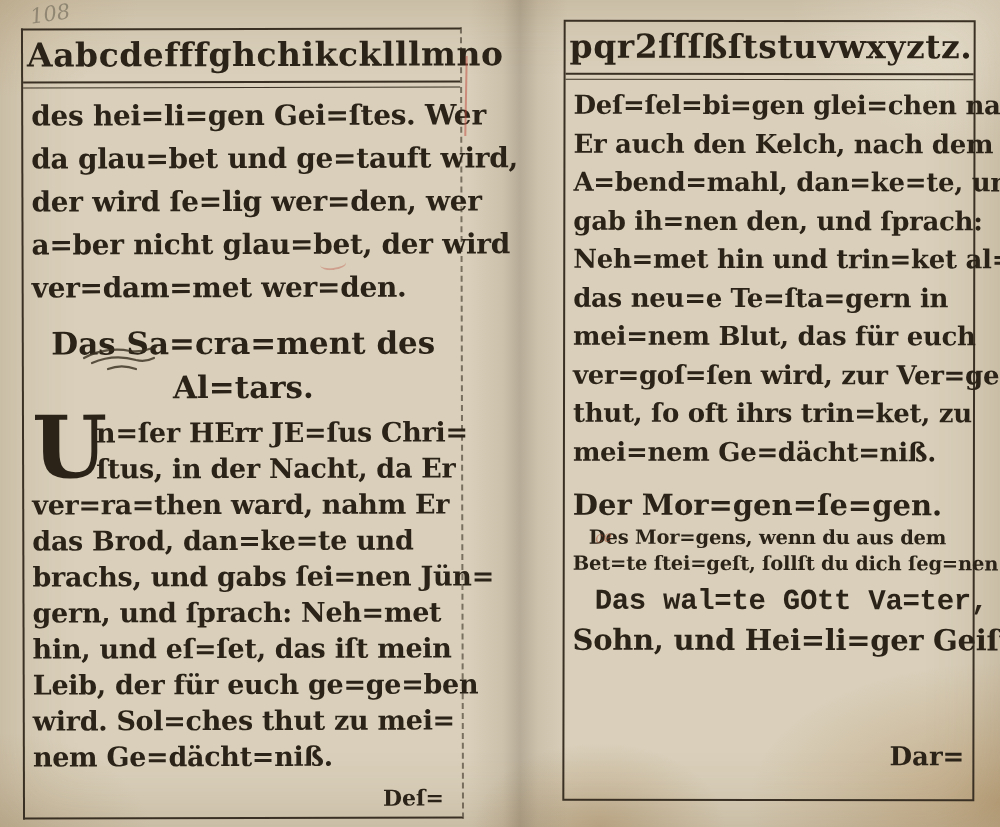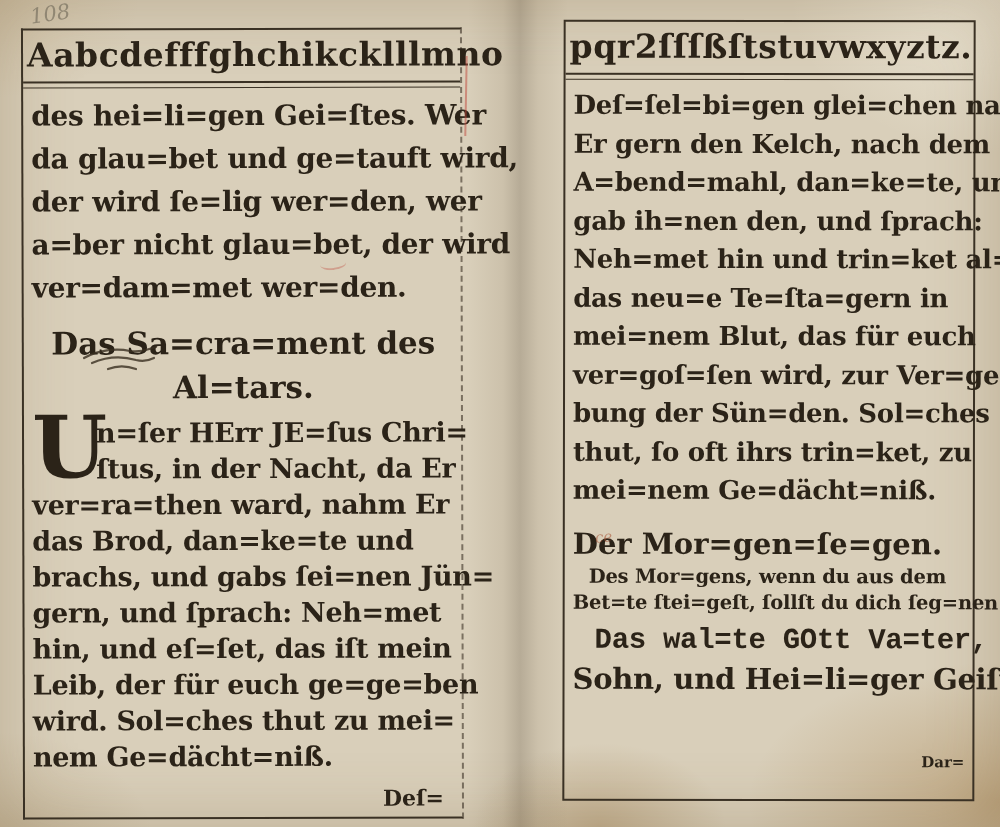--- a/index.html
+++ b/index.html
@@ -64,21 +64,21 @@
     font-size:86px;line-height:72px;font-weight:bold;
   }
   .catchword-l{position:absolute;right:18px;bottom:6px;font-size:22px;}
   .heading-r{font-size:29px;line-height:40px;text-align:left;margin-top:14px;white-space:nowrap;}
   .rubric{margin-top:0;}
   .rubric .rline{font-size:19.5px;line-height:26px;letter-spacing:-0.2px;white-space:nowrap;}
   .indent1{text-indent:16px;}
   .prayer{margin-top:6px;}
   .prayer .prline{font-size:29px;line-height:38px;letter-spacing:-0.3px;white-space:nowrap;}
   .indent2{text-indent:22px;font-family:Liberation Mono, monospace;}
-  .catchword-r{position:absolute;right:8px;bottom:28px;font-size:15px;margin-top:36px;}
+  .catchword-r{position:absolute;right:8px;bottom:28px;font-size:26px;margin-top:36px;}
   .pencil-number{
     position:absolute;left:30px;top:2px;
     font-size:21px;font-style:italic;font-weight:normal;
     color:rgba(125,118,100,0.75);transform:rotate(-8deg);
     font-family:"DejaVu Serif",serif;
   }
   .red-line{
     position:absolute;left:465px;top:56px;width:2px;height:80px;
     background:rgba(192,72,60,0.5);transform:rotate(1deg);
   }
@@ -133,28 +133,27 @@
       </div>
     </div>
     <div class="catchword-l">Deſ=</div>
   </div>
 
   <div class="page page-right">
     <div class="alpha-row">pqr2ſſſßſtstuvwxyztz.</div>
     <div class="double-rule"></div>
     <div class="pg-inner">
       <div class="bodyline-r">Deſ=ſel=bi=gen glei=chen nahm</div>
-      <div class="bodyline-r">Er gern den Kelch, nach dem</div>
+      <div class="bodyline-r">Er auch den Kelch, nach dem</div>
       <div class="bodyline-r">A=bend=mahl, dan=ke=te, und</div>
       <div class="bodyline-r">gab ih=nen den, und ſprach:</div>
       <div class="bodyline-r">Neh=met hin und trin=ket al=</div>
       <div class="bodyline-r">das neu=e Te=ſta=gern in</div>
       <div class="bodyline-r">mei=nem Blut, das für euch</div>
       <div class="bodyline-r">ver=goſ=ſen wird, zur Ver=ge=</div>
-      <div class="bodyline-r">bung der Sün=den. Sol=ches</div>
       <div class="bodyline-r">thut, ſo oft ihrs trin=ket, zu</div>
       <div class="bodyline-r">mei=nem Ge=dächt=niß.</div>
 
       <div class="heading-r">Der Mor=gen=ſe=gen.</div>
 
       <div class="rubric">
         <div class="rline indent1">Des Mor=gens, wenn du aus dem</div>
         <div class="rline">Bet=te ſtei=geſt, ſollſt du dich ſeg=nen mit</div>
       </div>
 

